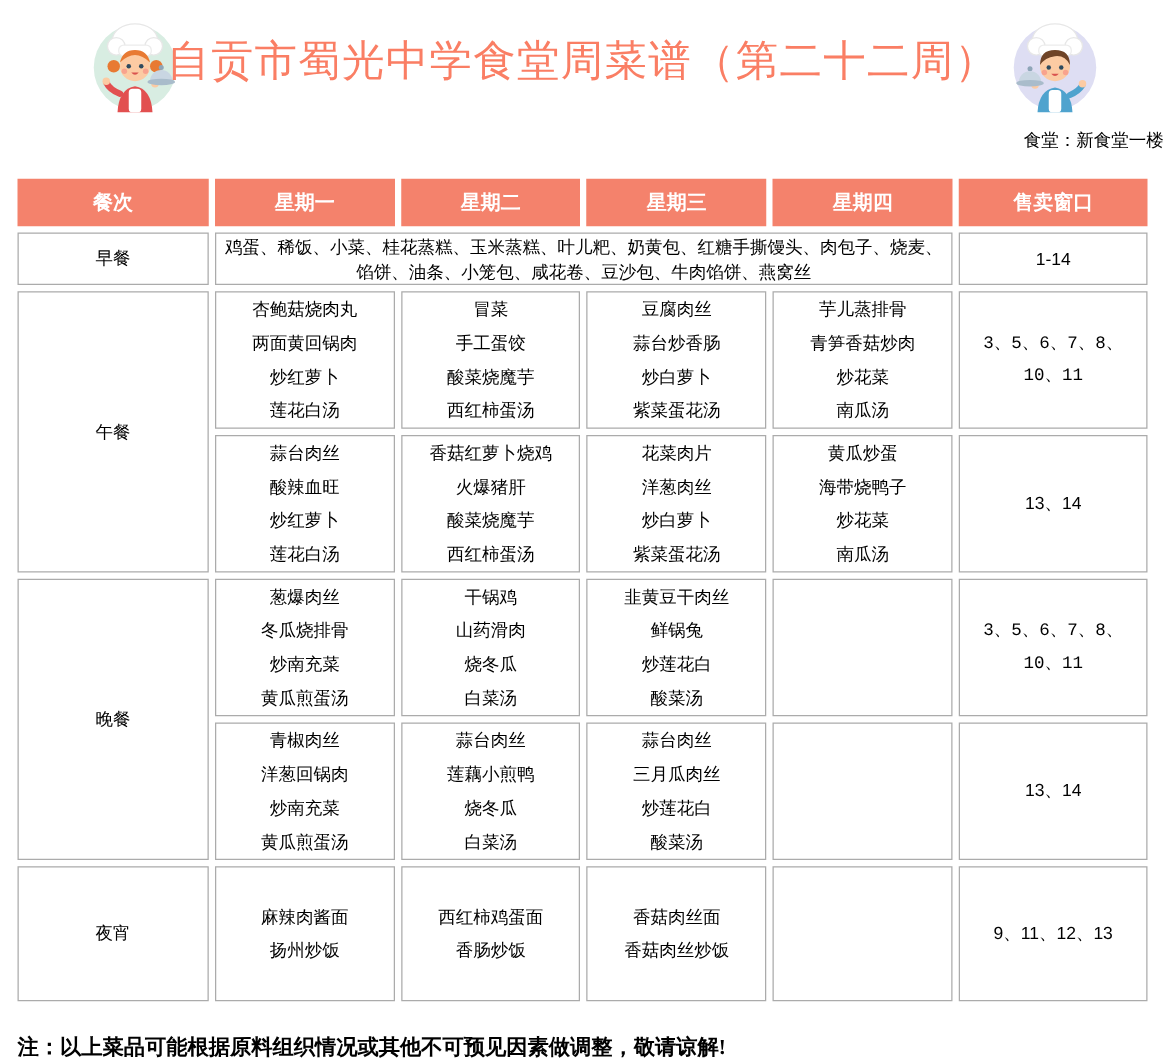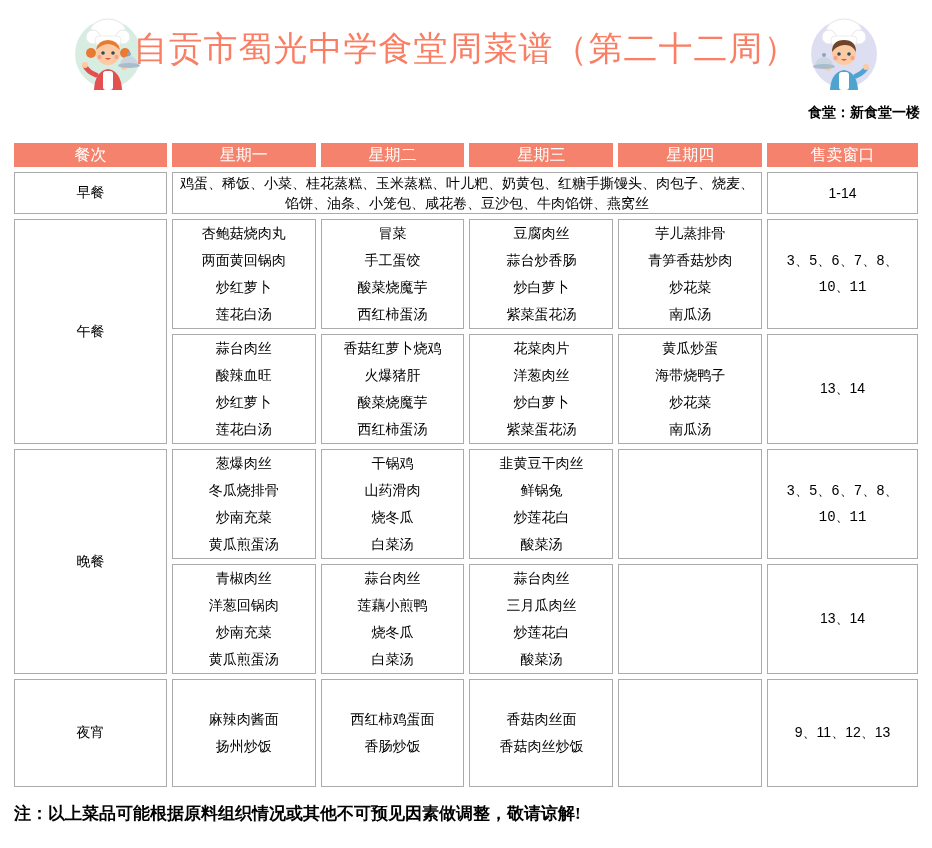--- a/index.html
+++ b/index.html
@@ -15,40 +15,40 @@
   }
   .top{position:relative;height:138px;}
   .chef{position:absolute;top:12px;width:72px;height:78px;}
   .chef-left{left:72px;}
   .chef-right{left:808px;}
   .title{
     position:absolute;left:0;right:0;top:26px;text-align:center;
     font-size:34px;font-weight:normal;color:var(--titlecolor,#FA7E64);
     letter-spacing:1px;
   }
-  .canteen{position:absolute;right:12px;top:104px;font-size:14px;font-weight:bold;}
+  .canteen{position:absolute;right:1px;top:104px;font-size:14px;font-weight:normal;}
   table.menu{
     border-collapse:separate;border-spacing:5px;table-layout:fixed;
     margin-left:9px;width:914px;
   }
   table.menu th{
     background:var(--accent,#F4826C);color:#fff;
-    font-size:16px;font-weight:normal;height:24px;text-align:center;
+    font-size:16px;font-weight:bold;height:38px;text-align:center;
   }
   table.menu tbody td{
     border:1px solid var(--border,#ABABAB);
     vertical-align:middle;text-align:center;font-size:14px;background:#fff;
   }
   tr.bfast-row td{height:38px;}
   td.bfast{text-align:left;padding:0 5px;line-height:20px;}
   tr.menu-row td{height:106px;}
   .dish{line-height:27px;}
   td.win-left{text-align:left;padding:0 4px;line-height:26px;font-family:Liberation Mono, monospace;}
   .footnote{
-    margin:10px 0 0 14px;font-size:17px;font-weight:bold;
+    margin:20px 0 0 14px;font-size:17px;font-weight:bold;
     font-family:"Liberation Serif","DejaVu Serif",serif;
   }
 </style>
 </head>
 <body>
 
 <div class="top">
 
   <svg class="chef chef-left" viewBox="0 0 72 78">
     <ellipse cx="36" cy="42" rx="33" ry="34" fill="#D8EDE2"></ellipse>

